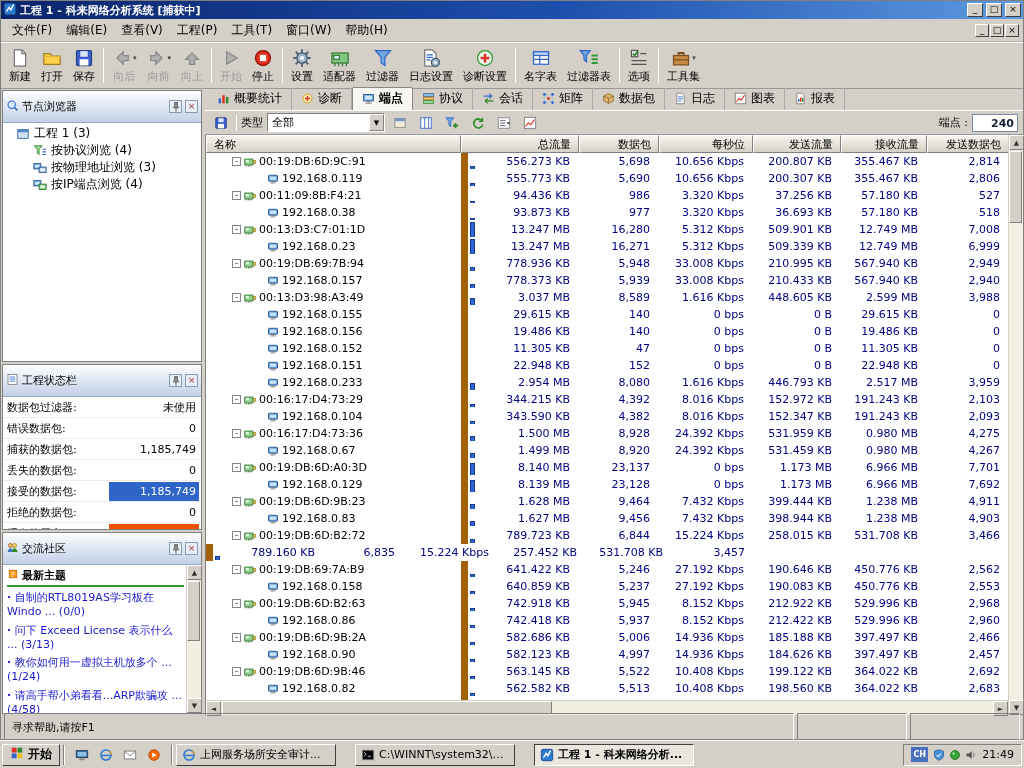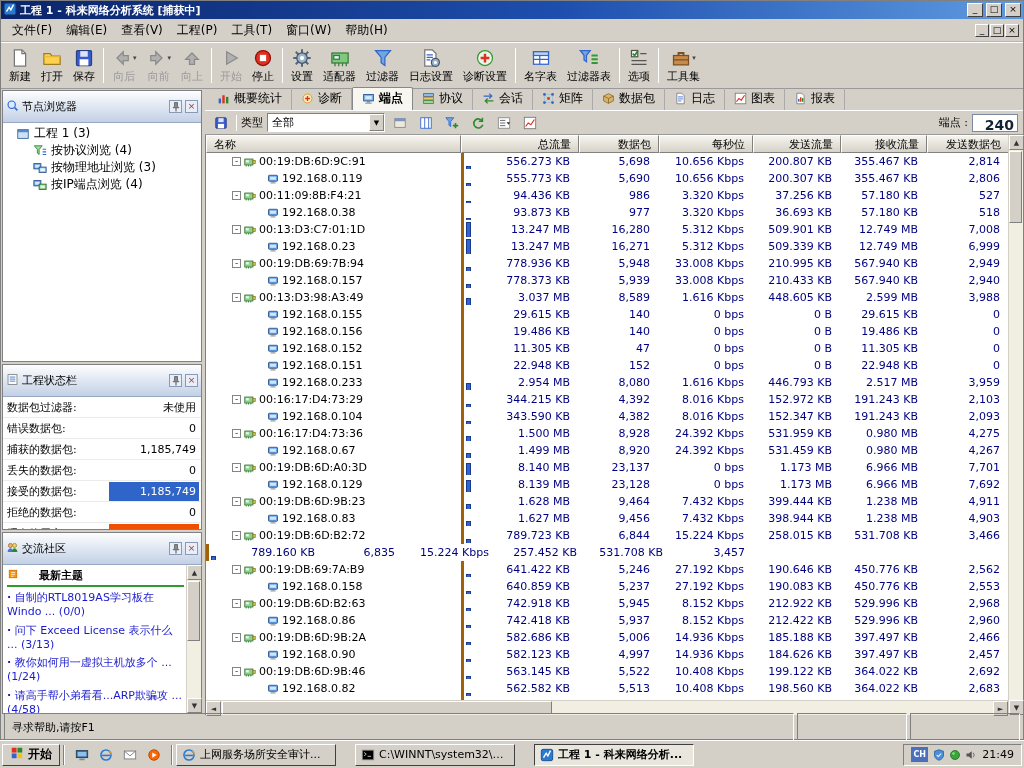--- a/index.html
+++ b/index.html
@@ -36,21 +36,21 @@
 .tree-item{display:flex;align-items:center;gap:4px;height:17px;padding-left:5px;white-space:nowrap;font-size:12px;}
 .tree-item.child{padding-left:22px;}
 .srows{flex:1;overflow:hidden;font-size:11px;}
 .srow{display:flex;align-items:center;height:21px;padding:0 2px 0 4px;border-bottom:1px solid #ececec;}
 .srow .sl{flex:1;white-space:nowrap;}
 .srow .sv{min-width:90px;text-align:right;padding:3px 3px;white-space:nowrap;}
 .sv.blue{background:#2f64c8;color:#fff;}
 .sv.red{background:#ee4f00;color:#fff;}
 .commwrap{flex:1;display:flex;min-height:0;}
 .comm-content{flex:1;overflow:hidden;padding:2px 2px 2px 4px;font-size:11px;}
-.comm-head{display:flex;align-items:center;gap:20px;font-weight:bold;border-bottom:2px solid #2f9a2f;padding:1px 0 2px;}
+.comm-head{display:flex;align-items:center;gap:3px;font-weight:bold;border-bottom:2px solid #2f9a2f;padding:1px 0 2px;}
 .topic{color:#1a1acd;margin-top:4px;line-height:1.3;}
 .topic .blt{color:#1a1acd;font-weight:bold;}
 
 .sbv{width:15px;flex:none;display:flex;flex-direction:column;background:#f1efe2;border-left:1px solid #d4d0c8;}
 .sbh{height:15px;flex:none;display:flex;background:#f1efe2;border-top:1px solid #d4d0c8;}
 .sb-btn{width:15px;height:15px;flex:none;background:#d4d0c8;border:1px solid;border-color:#fff #808080 #808080 #fff;font-size:7px;display:flex;align-items:center;justify-content:center;color:#333;}
 .sb-trk{flex:1;position:relative;}
 .sb-th-v{position:absolute;left:0;width:13px;background:#d4d0c8;border:1px solid;border-color:#fff #808080 #808080 #fff;}
 .sb-th-h{position:absolute;top:0;height:13px;background:#d4d0c8;border:1px solid;border-color:#fff #808080 #808080 #fff;}
 
@@ -58,35 +58,35 @@
 .tabbar{height:21px;flex:none;display:flex;align-items:flex-end;padding:2px 3px 0;}
 .tab{display:flex;align-items:center;gap:4px;padding:2px 9px 3px;font-size:12px;border-right:1px solid #aaa;white-space:nowrap;}
 .tab.active{background:#f7f6f1;border:1px solid #888;border-bottom:none;font-weight:bold;border-radius:2px 2px 0 0;}
 .subbar{height:25px;flex:none;display:flex;align-items:center;gap:4px;padding:0 5px;border-top:1px solid #fff;border-bottom:1px solid #999;}
 .sub-ic{width:22px;height:20px;display:flex;align-items:center;justify-content:center;}
 .vsep{width:1px;height:16px;background:#999;border-right:1px solid #fff;}
 .sub-label{font-size:11px;white-space:nowrap;}
 .combo{display:flex;align-items:center;height:19px;width:118px;background:#fff;border:1px solid;border-color:#808080 #fff #fff #808080;padding-left:4px;font-size:11px;}
 .combo .ca{margin-left:auto;width:15px;align-self:stretch;background:#d4d0c8;border:1px solid;border-color:#fff #808080 #808080 #fff;font-size:7px;display:flex;align-items:center;justify-content:center;}
 .spacer{flex:1;}
-.endpoint-box{width:46px;height:18px;background:#fff;border:1px solid #7a8aa0;text-align:right;padding:2px 3px;font-size:14px;font-weight:bold;color:#123;}
+.endpoint-box{width:46px;height:18px;background:#fff;border:1px solid #7a8aa0;text-align:right;padding:2px 3px;font-size:11px;font-weight:bold;color:#123;}
 .gridwrap{flex:1;display:flex;min-height:0;}
 .gridcol{flex:1;display:flex;flex-direction:column;min-width:0;background:#fff;border-left:1px solid #808080;}
 .ghead{height:18px;flex:none;display:flex;background:#d8d4cc;overflow:hidden;}
 .gh{flex:none;border:1px solid;border-color:#fff #808080 #808080 #fff;background:linear-gradient(#f6f4ee,#d6d2c8);font-size:11px;display:flex;align-items:center;padding:0 7px;white-space:nowrap;overflow:hidden;}
 .gh.num{justify-content:flex-end;}
 .gbody{flex:1;overflow:hidden;}
 .trow{display:flex;height:17px;align-items:center;font-size:11px;}
 .cell{height:100%;flex:none;display:flex;align-items:center;overflow:hidden;white-space:nowrap;}
 .cell.num{justify-content:flex-end;padding-right:9px;color:#000080;}
 .cell.name{padding-left:26px;gap:3px;color:#000;}
 .cell .ind{width:32px;flex:none;}
 .expander{width:9px;height:9px;flex:none;border:1px solid #848484;background:#fff;font-size:9px;display:flex;align-items:center;justify-content:center;color:#333;line-height:1;}
 .w0{width:255px;}.w1{width:118px;}.w2{width:80px;}.w3{width:94px;}.w4{width:88px;}.w5{width:86px;}.w6{width:82px;}
-.cell.total{position:relative;border-left:3px solid #a16207;}
+.cell.total{position:relative;border-left:7px solid #a16207;}
 .vbar{position:absolute;left:2px;bottom:1px;width:5px;background:#2f64d8;border:1px solid #1a3a8a;border-bottom:none;}
 
 .statusbar{height:24px;flex:none;display:flex;align-items:center;padding:2px 3px;gap:3px;}
 .status-cell{height:28px;border:1px solid;border-color:#808080 #fff #fff #808080;display:flex;align-items:center;padding:0 7px;font-size:11px;white-space:nowrap;}
 .status-cell.grow{flex:1;}
 
 .taskbar{height:28px;flex:none;background:#d4d0c8;border-top:1px solid #fff;display:flex;align-items:center;gap:3px;padding:0 2px;}
 .startbtn{height:22px;display:flex;align-items:center;gap:4px;padding:0 7px;background:#d4d0c8;border:1px solid;border-color:#fff #404040 #404040 #fff;font-weight:bold;font-size:12px;}
 .tb-sep{width:2px;height:20px;border-left:1px solid #808080;border-right:1px solid #fff;}
 .qlbox{display:flex;align-items:center;gap:2px;padding:0 3px;}

